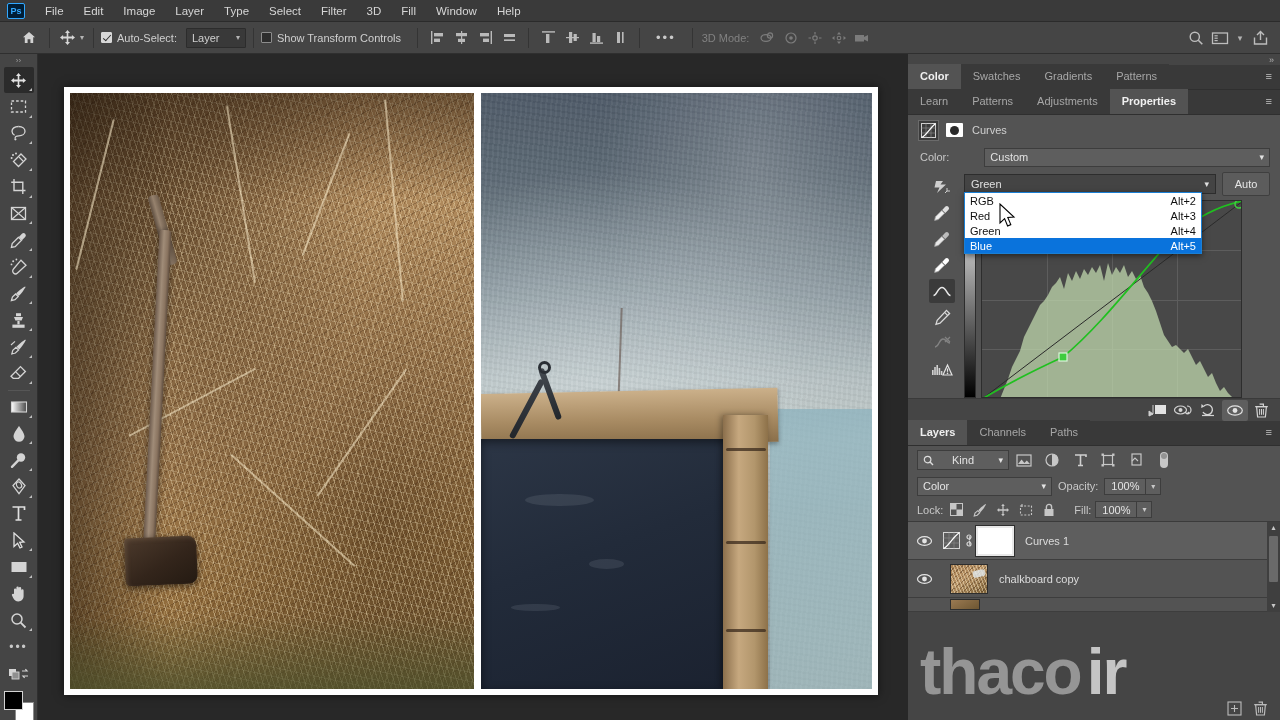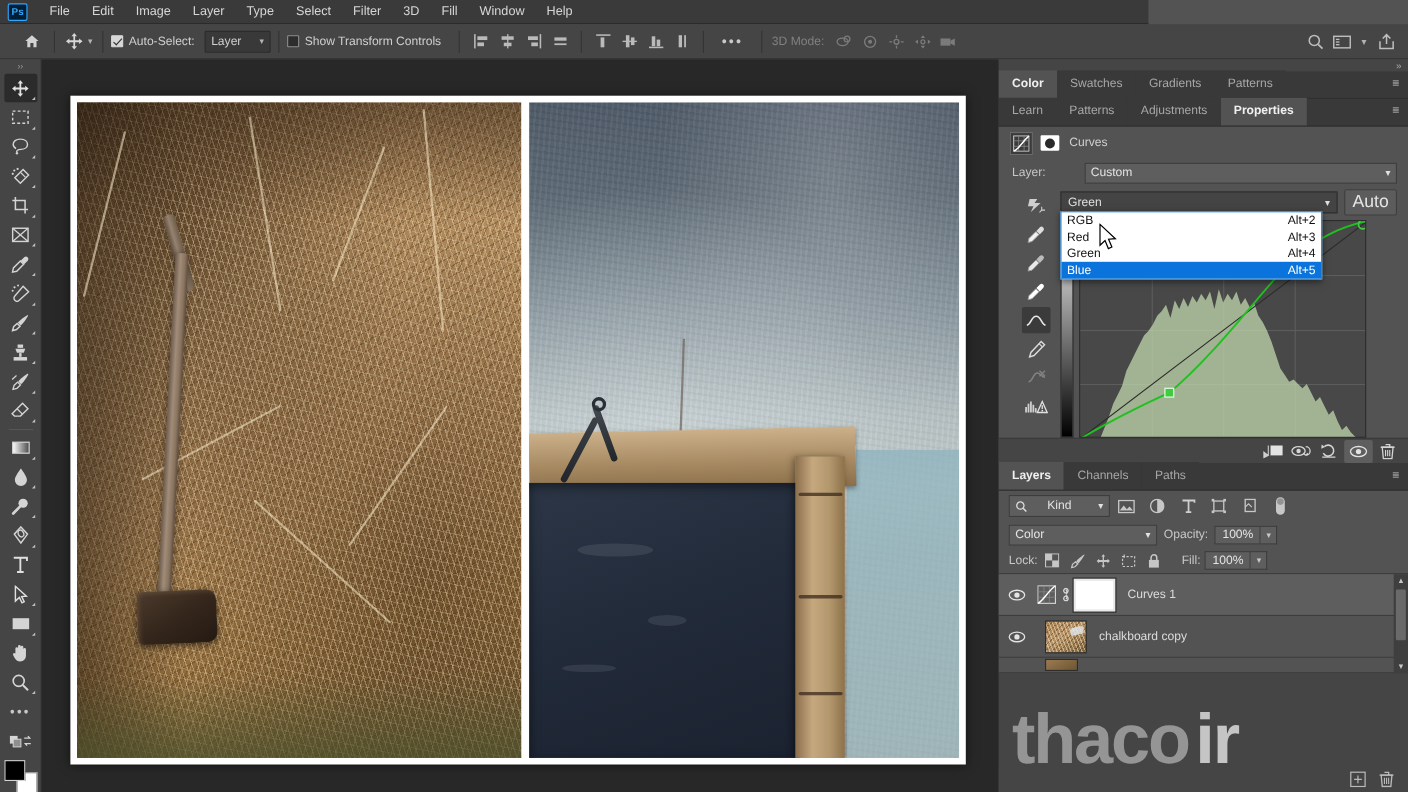--- a/index.html
+++ b/index.html
@@ -9,21 +9,21 @@
     font-family: "Liberation Sans", sans-serif;
     font-size: 11px;
     color: #c8c8c8;
     overflow: hidden;
     user-select: none;
   }
   #app { position: relative; width: 1280px; height: 720px; }
 
   
   .menubar {
-    position: absolute; left: 0; top: 0; width: 1044px; height: 22px;
+    position: absolute; left: 0; top: 0; width: 1280px; height: 22px;
     background: #3a3a3a;
     display: flex; align-items: center;
     border-bottom: 1px solid #2b2b2b;
   }
   .ps-logo {
     width: 18px; height: 16px; margin-left: 7px; margin-right: 10px;
     border: 1px solid #31a8ff; border-radius: 2px;
     background: #001e36; color: #31a8ff;
     font-size: 9px; font-weight: bold; line-height: 14px; text-align: center;
   }
@@ -251,21 +251,21 @@
   .ct.dim { opacity: .42; }
   .curve-right { flex: 1; }
   .chan-row { display: flex; align-items: center; gap: 6px; position: relative; }
   .chan-select {
     flex: 1; height: 20px; background: #444; border: 1px solid #2d2d2d;
     display: flex; align-items: center; justify-content: space-between;
     padding: 0 6px; font-size: 11px; color: #e0e0e0;
   }
   .auto-btn {
     width: 48px; height: 24px; background: #5c5c5c; border: 1px solid #3f3f3f;
-    border-radius: 2px; font-size: 16px; color: #e6e6e6;
+    border-radius: 2px; font-size: 11px; color: #e6e6e6;
     display: flex; align-items: center; justify-content: center;
   }
 
   
   .chan-list {
     position: absolute; left: 0; top: 20px; width: 238px; z-index: 40;
     background: #ffffff; border: 1px solid #1a7fd4;
     box-shadow: 0 2px 6px rgba(0,0,0,.5);
   }
   .chan-opt {
@@ -765,21 +765,21 @@
             <path d="M0.5 14.5 C5 13 8 6 14.5 0.5" fill="none" stroke="#fff" stroke-width="1.3"></path>
           </svg>
         </div>
         <div class="ch-mask">
             <i></i>
           </div>
         <span class="ch-title">Curves</span>
       </div>
 
       <div class="preset-row">
-        <span class="preset-label">Layer:</span>
+        <span class="preset-label">Color:</span>
         <div class="preset-select">
           <span>Custom</span>
           <span style="font-size:9px">▾</span>
         </div>
       </div>
 
       <div class="curve-main">
 
         <div class="curve-tools">
           <div class="ct">

